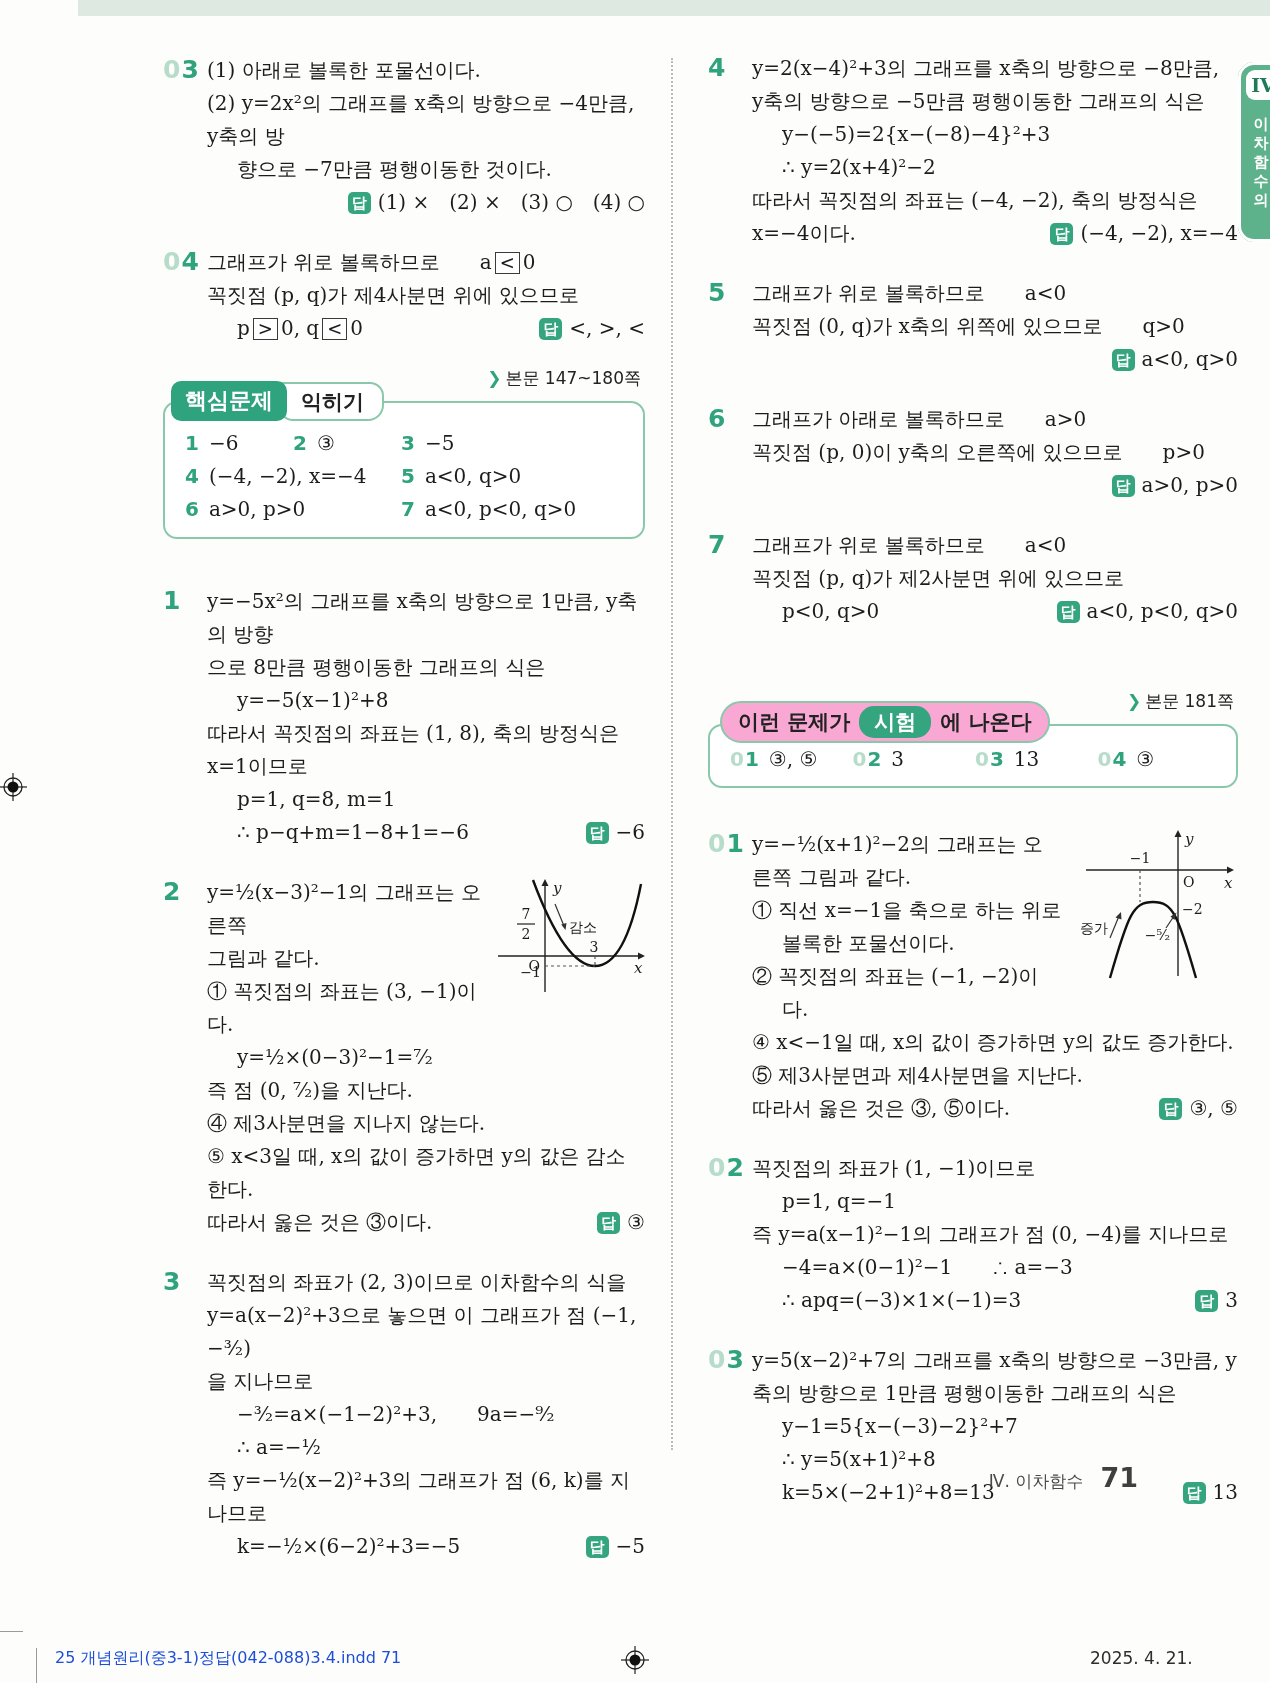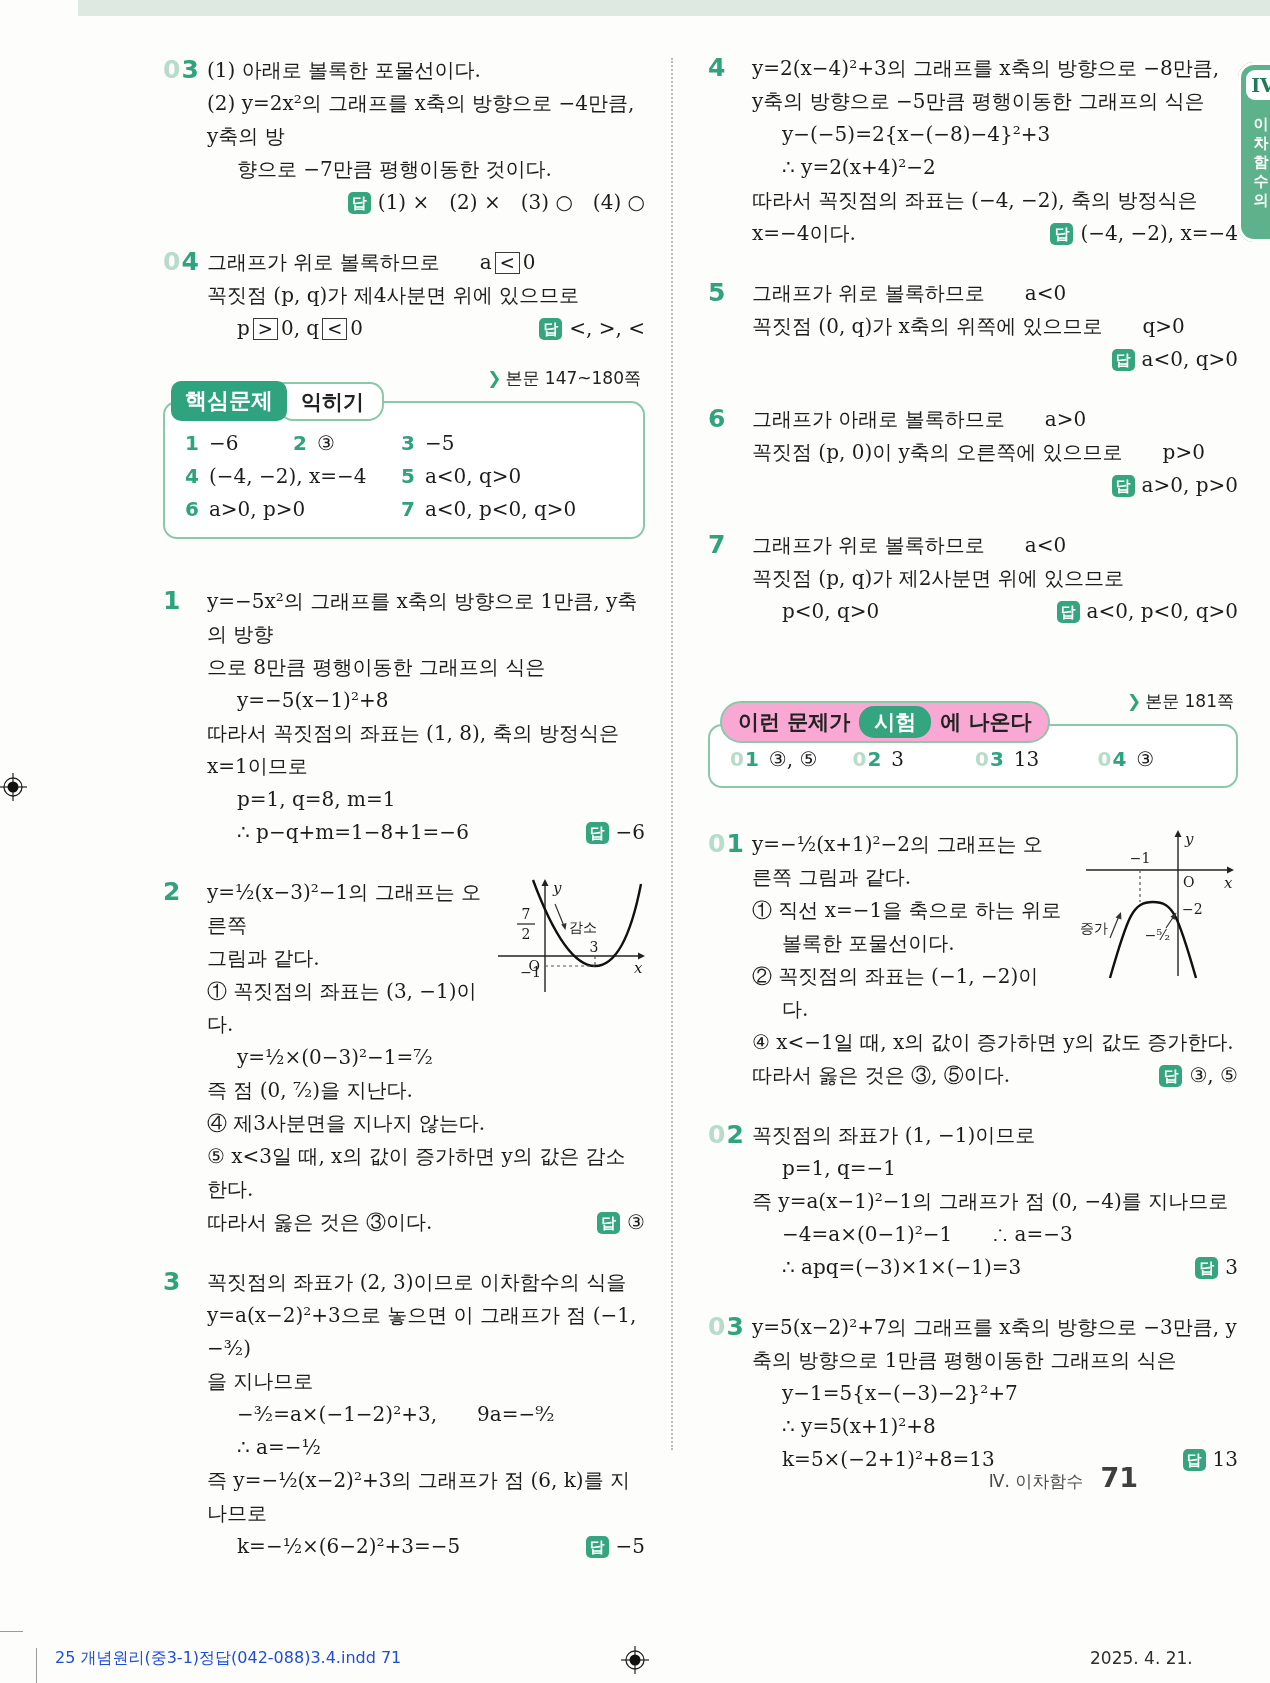--- a/index.html
+++ b/index.html
@@ -303,20 +303,21 @@
         <line x1="32" y1="108" x2="41" y2="86" stroke="#333" stroke-width="1.2"></line>
         <polygon points="37.5,87.5 43,82 43.5,89.5" fill="#333"></polygon>
       </svg>
       <div class="line">y=−½(x+1)²−2의 그래프는 오</div>
       <div class="line">른쪽 그림과 같다.</div>
       <div class="line">① 직선 x=−1을 축으로 하는 위로</div>
       <div class="line ind">볼록한 포물선이다.</div>
       <div class="line">② 꼭짓점의 좌표는 (−1, −2)이</div>
       <div class="line ind">다.</div>
       <div class="line">④ x&lt;−1일 때, x의 값이 증가하면 y의 값도 증가한다.</div>
+      <div class="line">⑤ 제3사분면과 제4사분면을 지난다.</div>
       <div class="line flexline">
         <span>따라서 옳은 것은 ③, ⑤이다.</span><span class="spacer"></span>
         <span class="badge">답</span>
         <span class="ansval">③, ⑤</span>
       </div>
     </div>
   </div>
 
   <div class="prob">
     <div class="pnum"><span class="nl">0</span><span>2</span></div>

